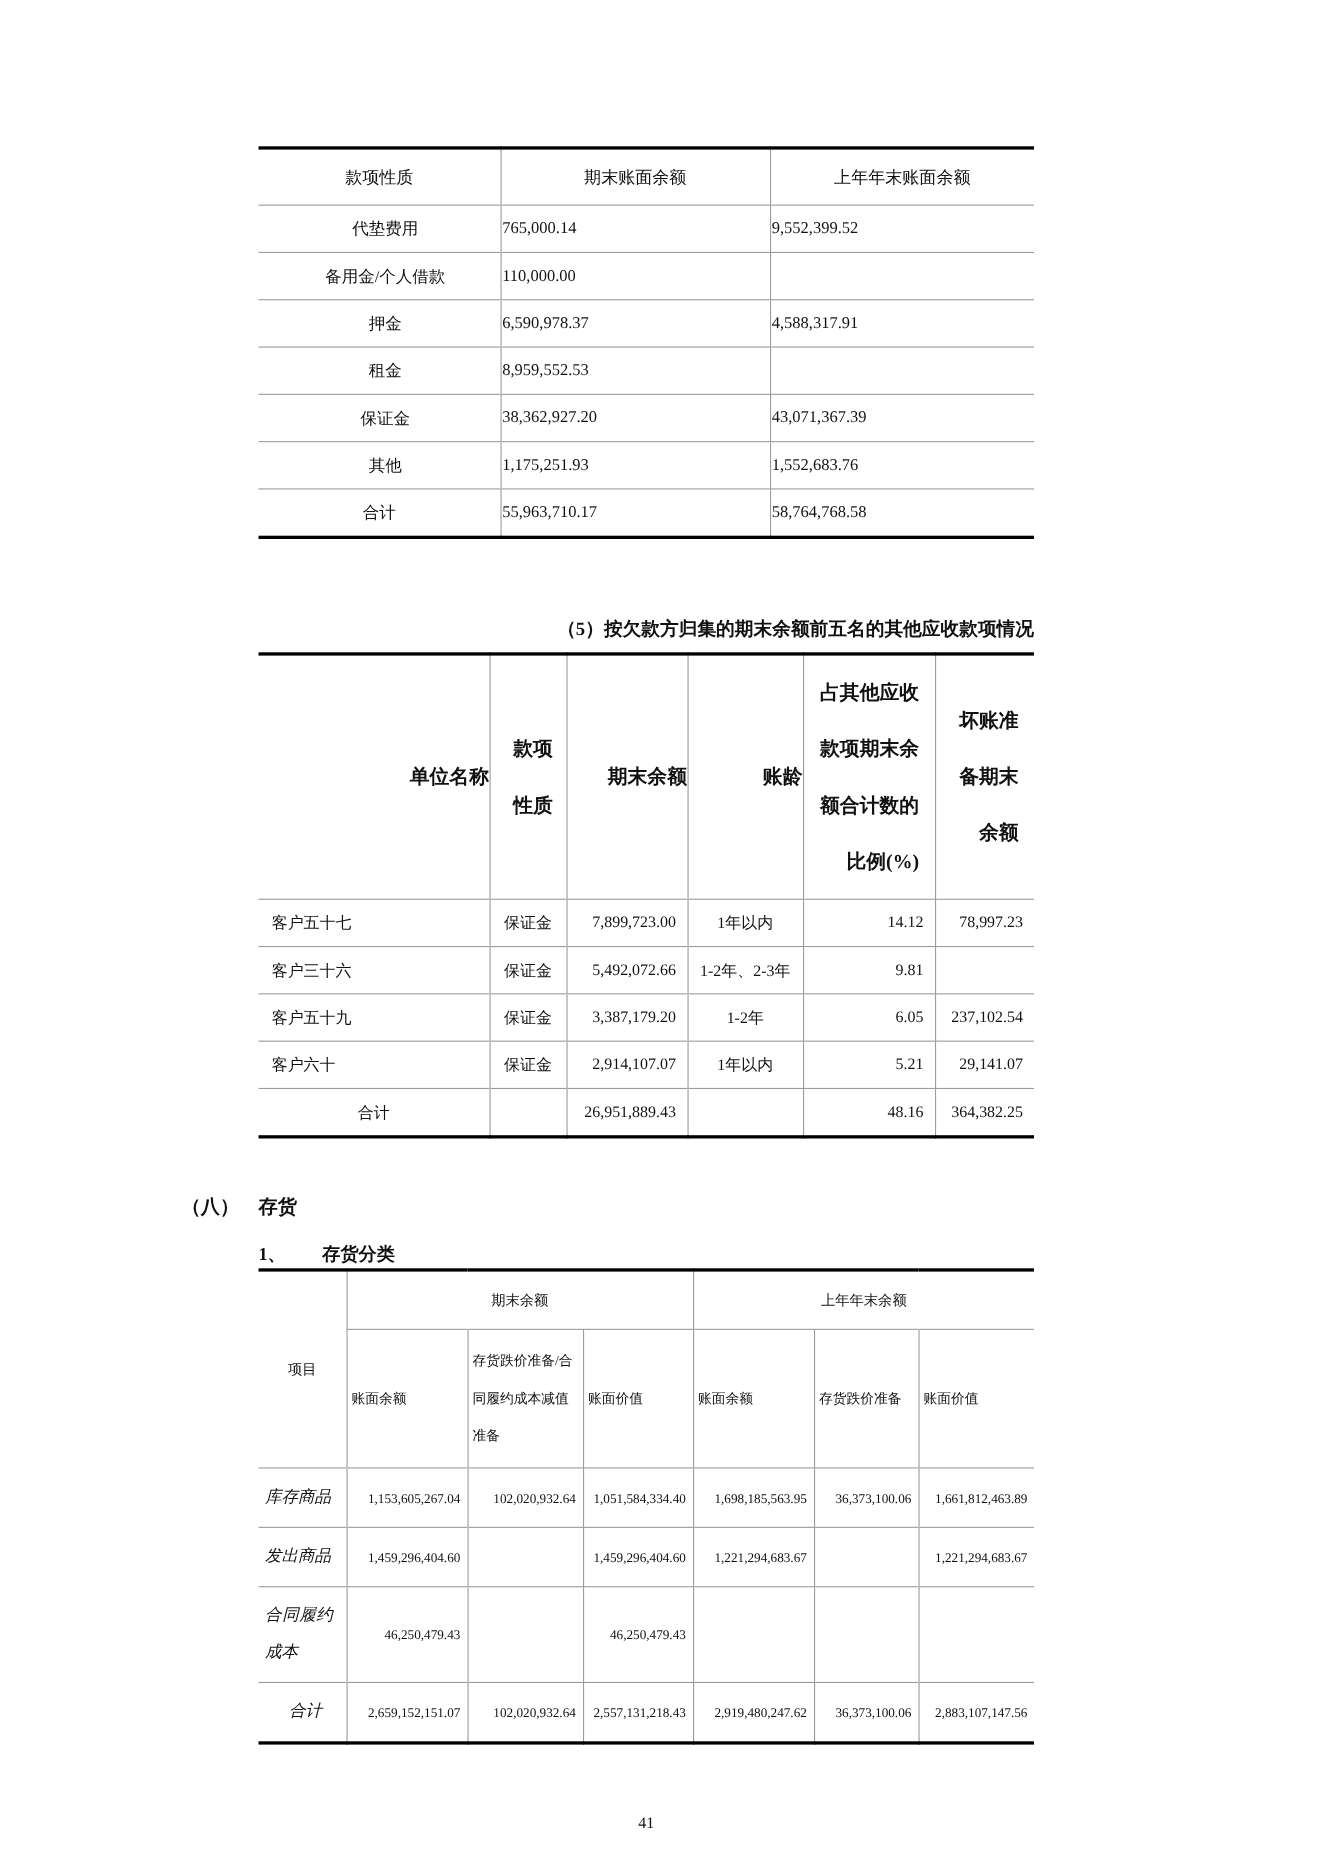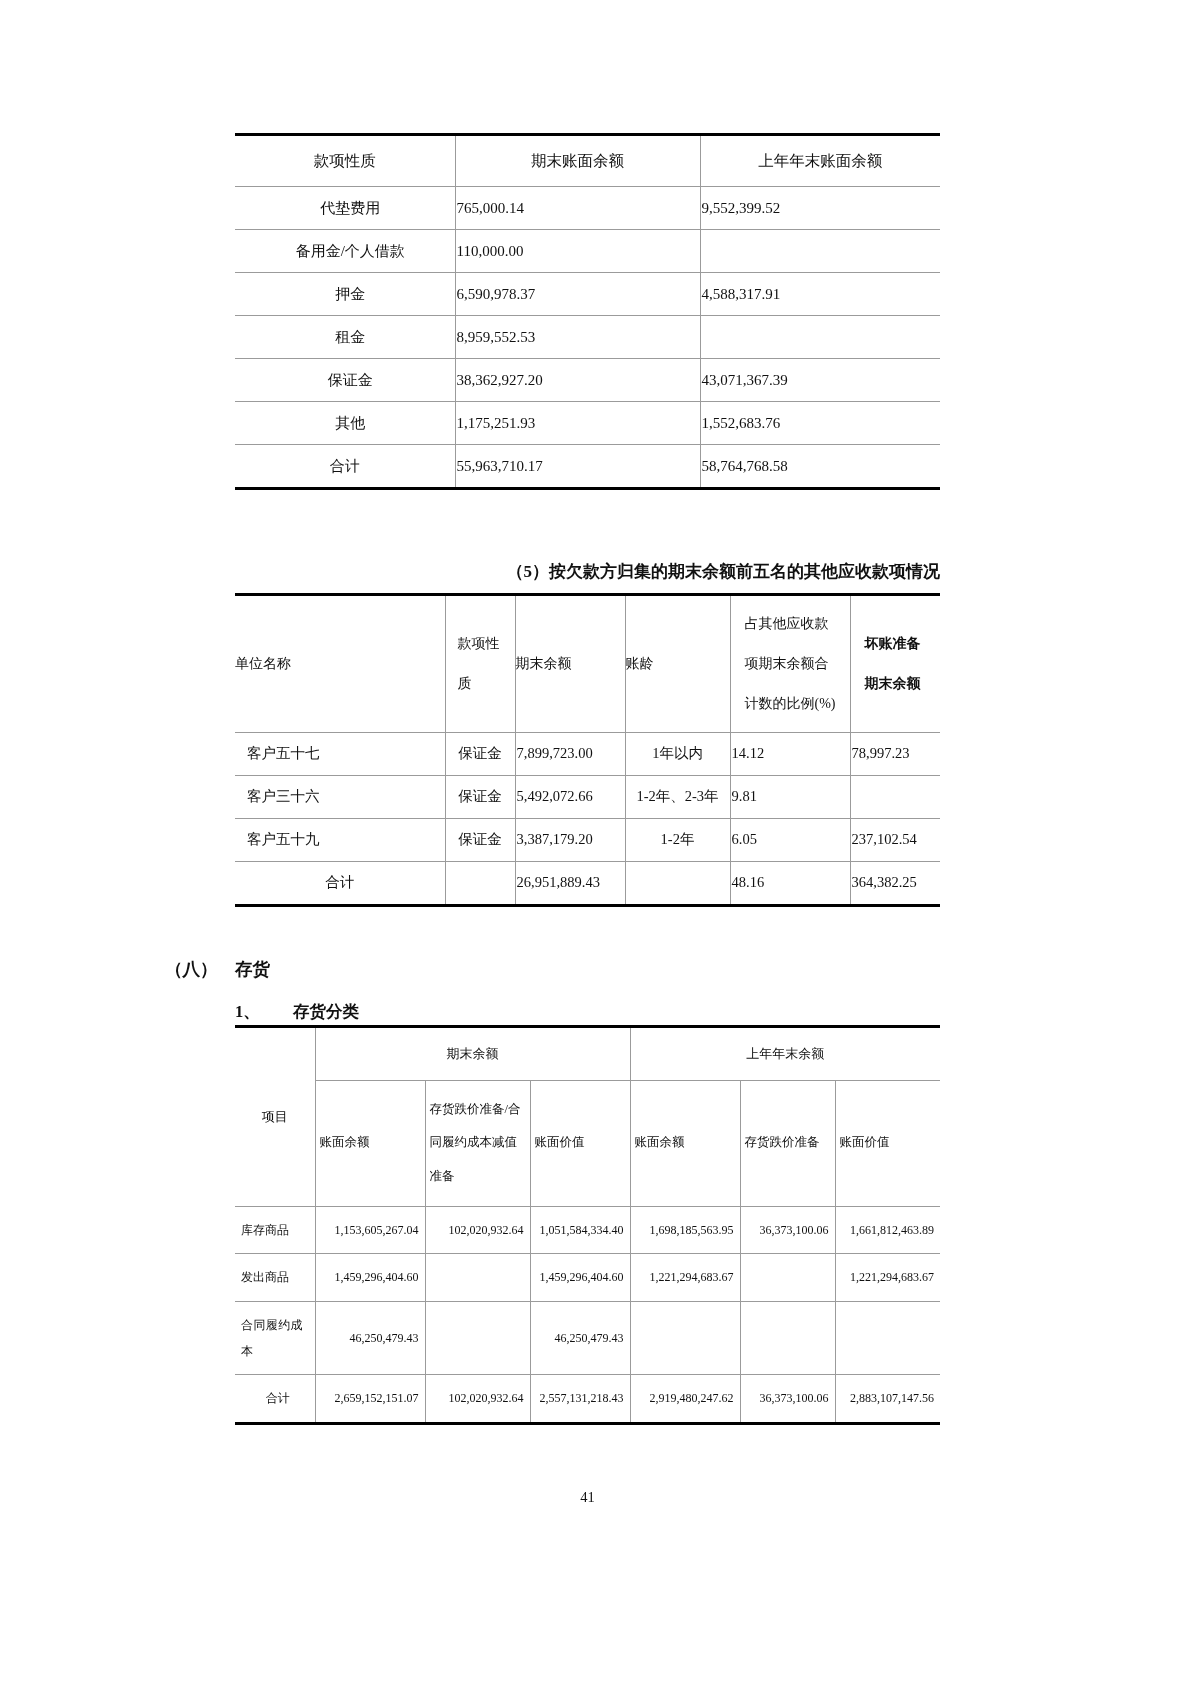--- a/index.html
+++ b/index.html
@@ -29,39 +29,39 @@
   .h5 { margin:70px 0 10px 0; font-size:17px; font-weight:bold; width:705px;text-align:right; }
   .sec8 { margin-top:50px; display:flex; margin-left:-70px; font-size:17.5px; font-weight:bold; }
   .sec8 .secnum { width:70px; }
   .sub1 { margin-top:20px; margin-bottom:2px; display:flex; font-size:16.5px; font-weight:bold; }
   .sub1 .subnum { width:58px; }
 
   
   .t2 { margin-top:8px; }
   .t2 tr { border-bottom:1px solid #9b9b9b; }
   .t2 th:not(:last-child), .t2 td:not(:last-child) { border-right:1px solid #9b9b9b; }
-  .t2 th { font-size:14px; line-height:2.85; padding:8px 0; text-align:left; }
+  .t2 th { font-size:18px; line-height:2.85; padding:8px 0; text-align:right;font-weight:bold; }
   .t2 th.h1 { padding:8px 12px; }
   .t2 th.h4 { padding:8px 14px; }
   .t2 th.h5 { padding:8px 14px; }
   .t2 td { height:40px; font-size:14.5px; }
   .t2 .label { text-align:left; padding-left:12px; }
   .t2 .cen { text-align:center; }
-  .t2 .num { text-align:left; padding-right:10px; white-space:nowrap; }
+  .t2 .num { text-align:right; padding-right:10px; white-space:nowrap; }
   .t2 .tot { text-align:center; }
 
   
   .t3 thead tr.gr th { height:50px; font-size:13px; text-align:center; }
   .t3 thead tr.gr { border-bottom:1px solid #9b9b9b; }
   .t3 thead tr.sub th { font-size:12.5px; line-height:2.7; padding:12px 4px; text-align:left; }
   .t3 thead tr.sub { border-bottom:1px solid #9b9b9b; }
   .t3 th:not(:last-child), .t3 td:not(:last-child) { border-right:1px solid #9b9b9b; }
   .t3 tbody tr { border-bottom:1px solid #9b9b9b; }
   .t3 td { padding:10px 0; line-height:2.2; font-size:12px; }
-  .t3 .label { font-size:12px; text-align:justify; padding-left:6px; padding-right:12px; }
+  .t3 .label { font-size:15px; text-align:justify; padding-left:6px; padding-right:12px;font-style:italic; }
   .t3 .num { text-align:right; padding-right:6px; white-space:nowrap; }
   .t3 .tot { text-align:center; padding-right:0; }
 
   .pagenum { margin-top:64px; width:705px; text-align:center; font-size:14.5px; }
 </style>
 </head>
 <body>
 
 <div class="sheet">
   <div class="content">
@@ -156,20 +156,28 @@
           <td class="num">9.81</td>
           <td class="num"></td>
         </tr>
         <tr>
           <td class="label">客户五十九</td>
           <td class="cen">保证金</td>
           <td class="num">3,387,179.20</td>
           <td class="cen">1-2年</td>
           <td class="num">6.05</td>
           <td class="num">237,102.54</td>
+        </tr>
+        <tr>
+          <td class="label">客户六十</td>
+          <td class="cen">保证金</td>
+          <td class="num">2,914,107.07</td>
+          <td class="cen">1年以内</td>
+          <td class="num">5.21</td>
+          <td class="num">29,141.07</td>
         </tr>
         <tr>
           <td class="tot">合计</td>
           <td class="cen"></td>
           <td class="num">26,951,889.43</td>
           <td class="cen"></td>
           <td class="num">48.16</td>
           <td class="num">364,382.25</td>
         </tr>
       </tbody>

